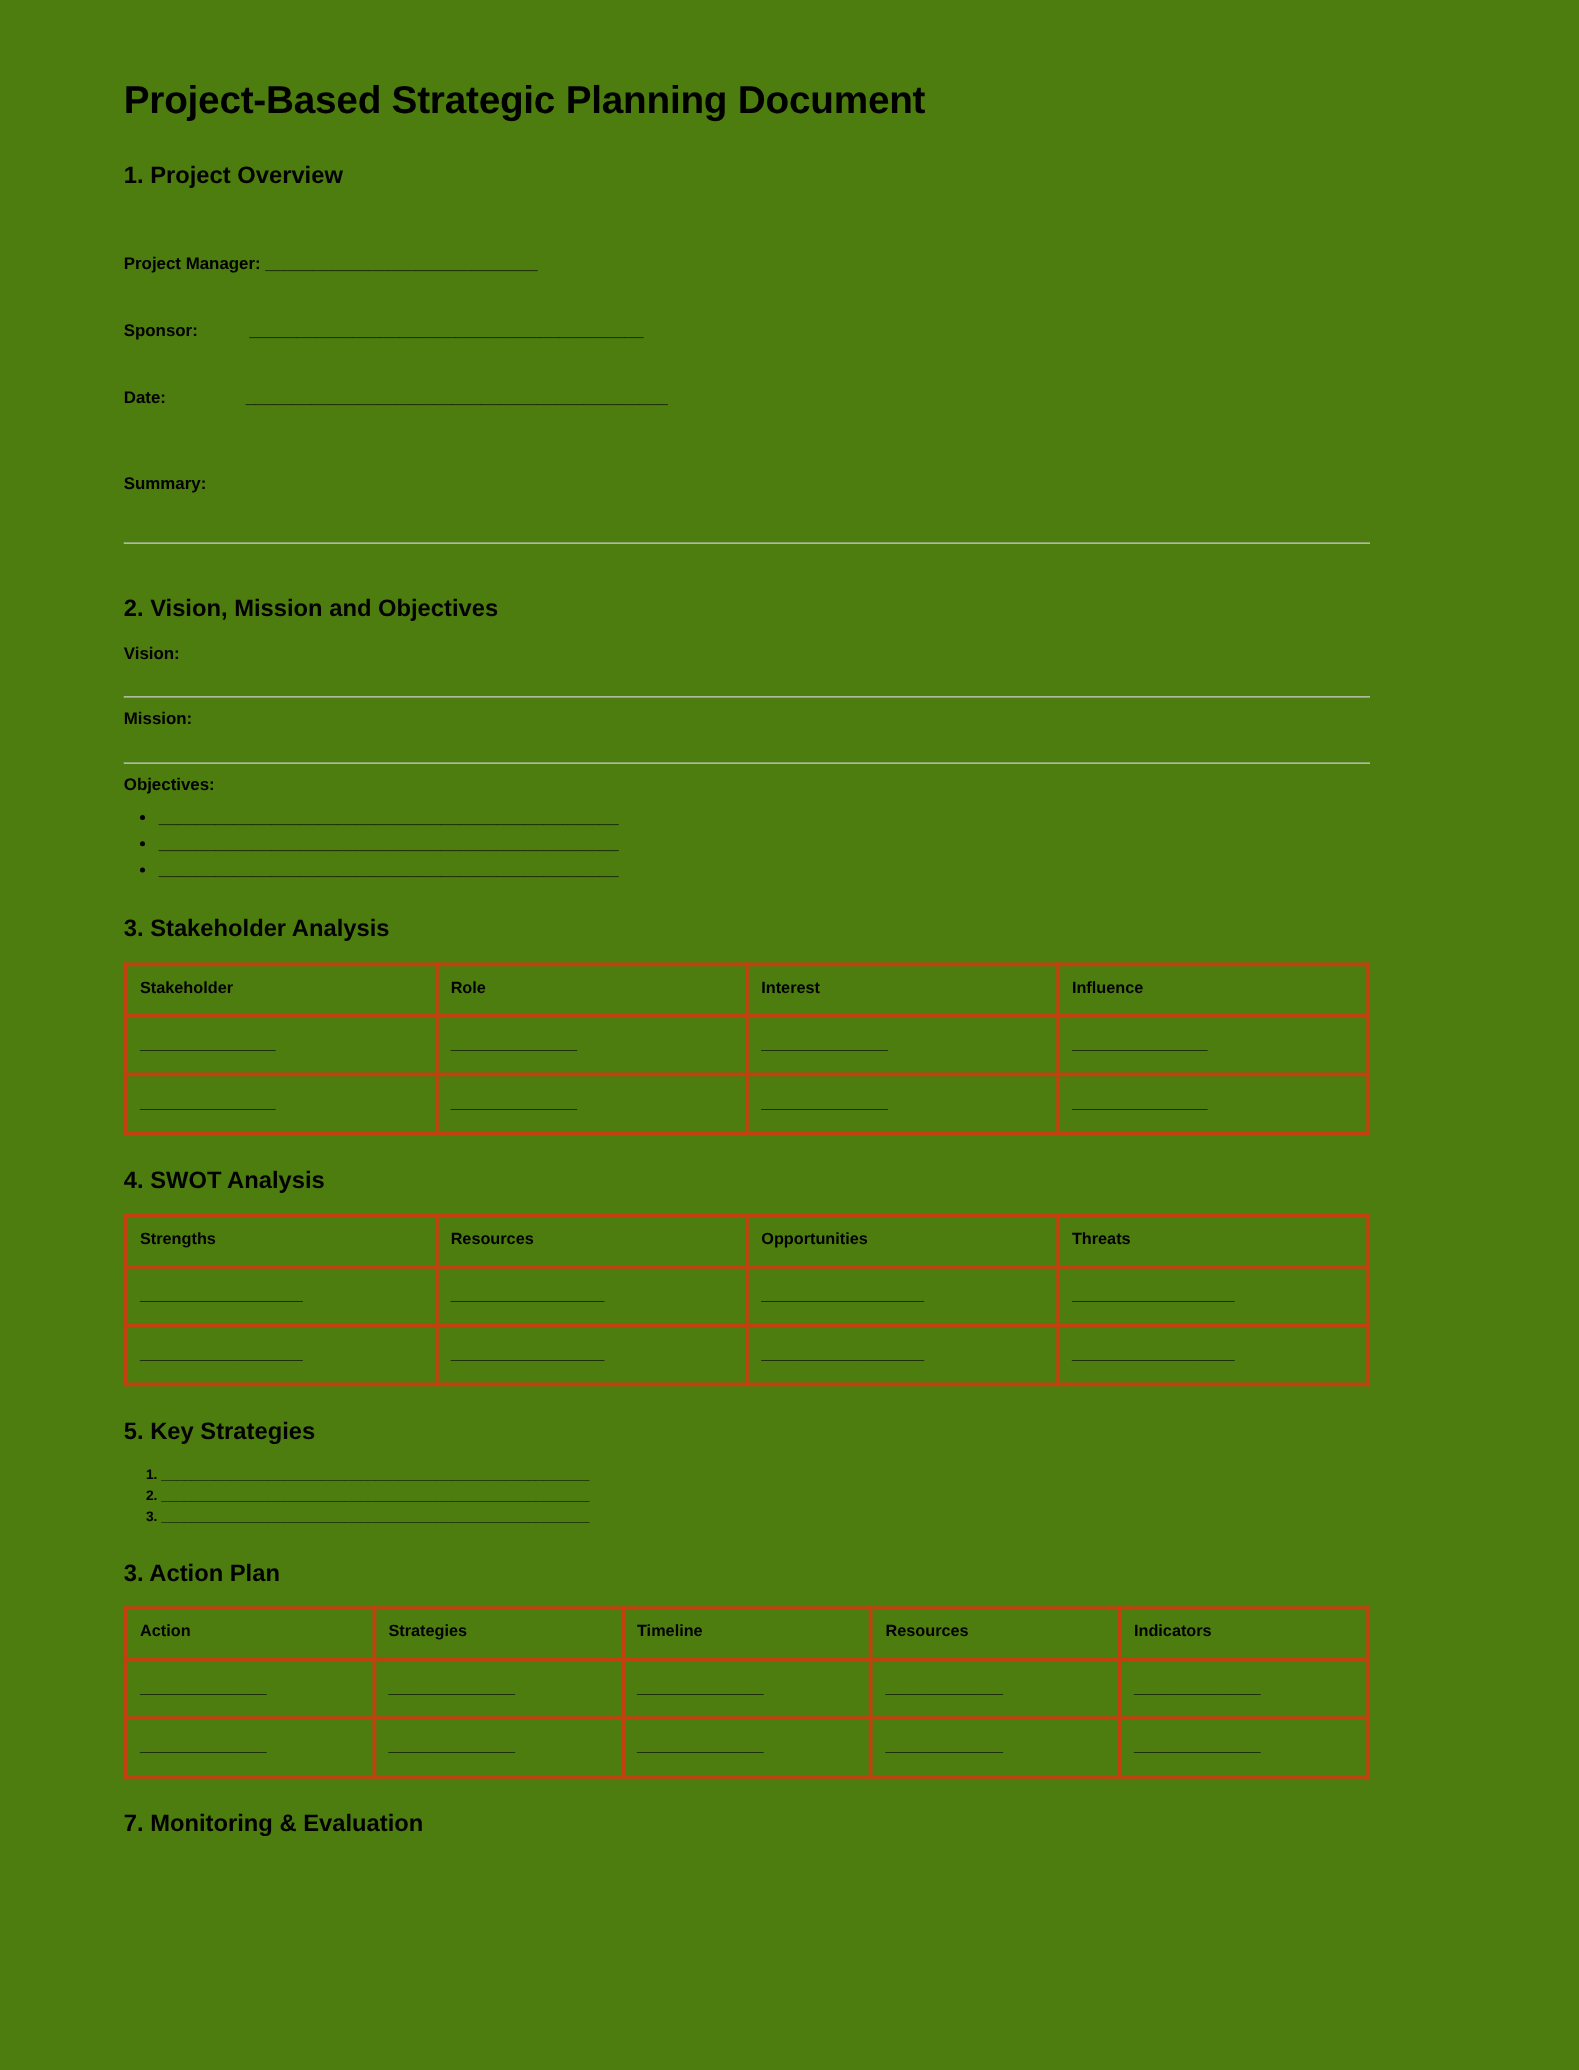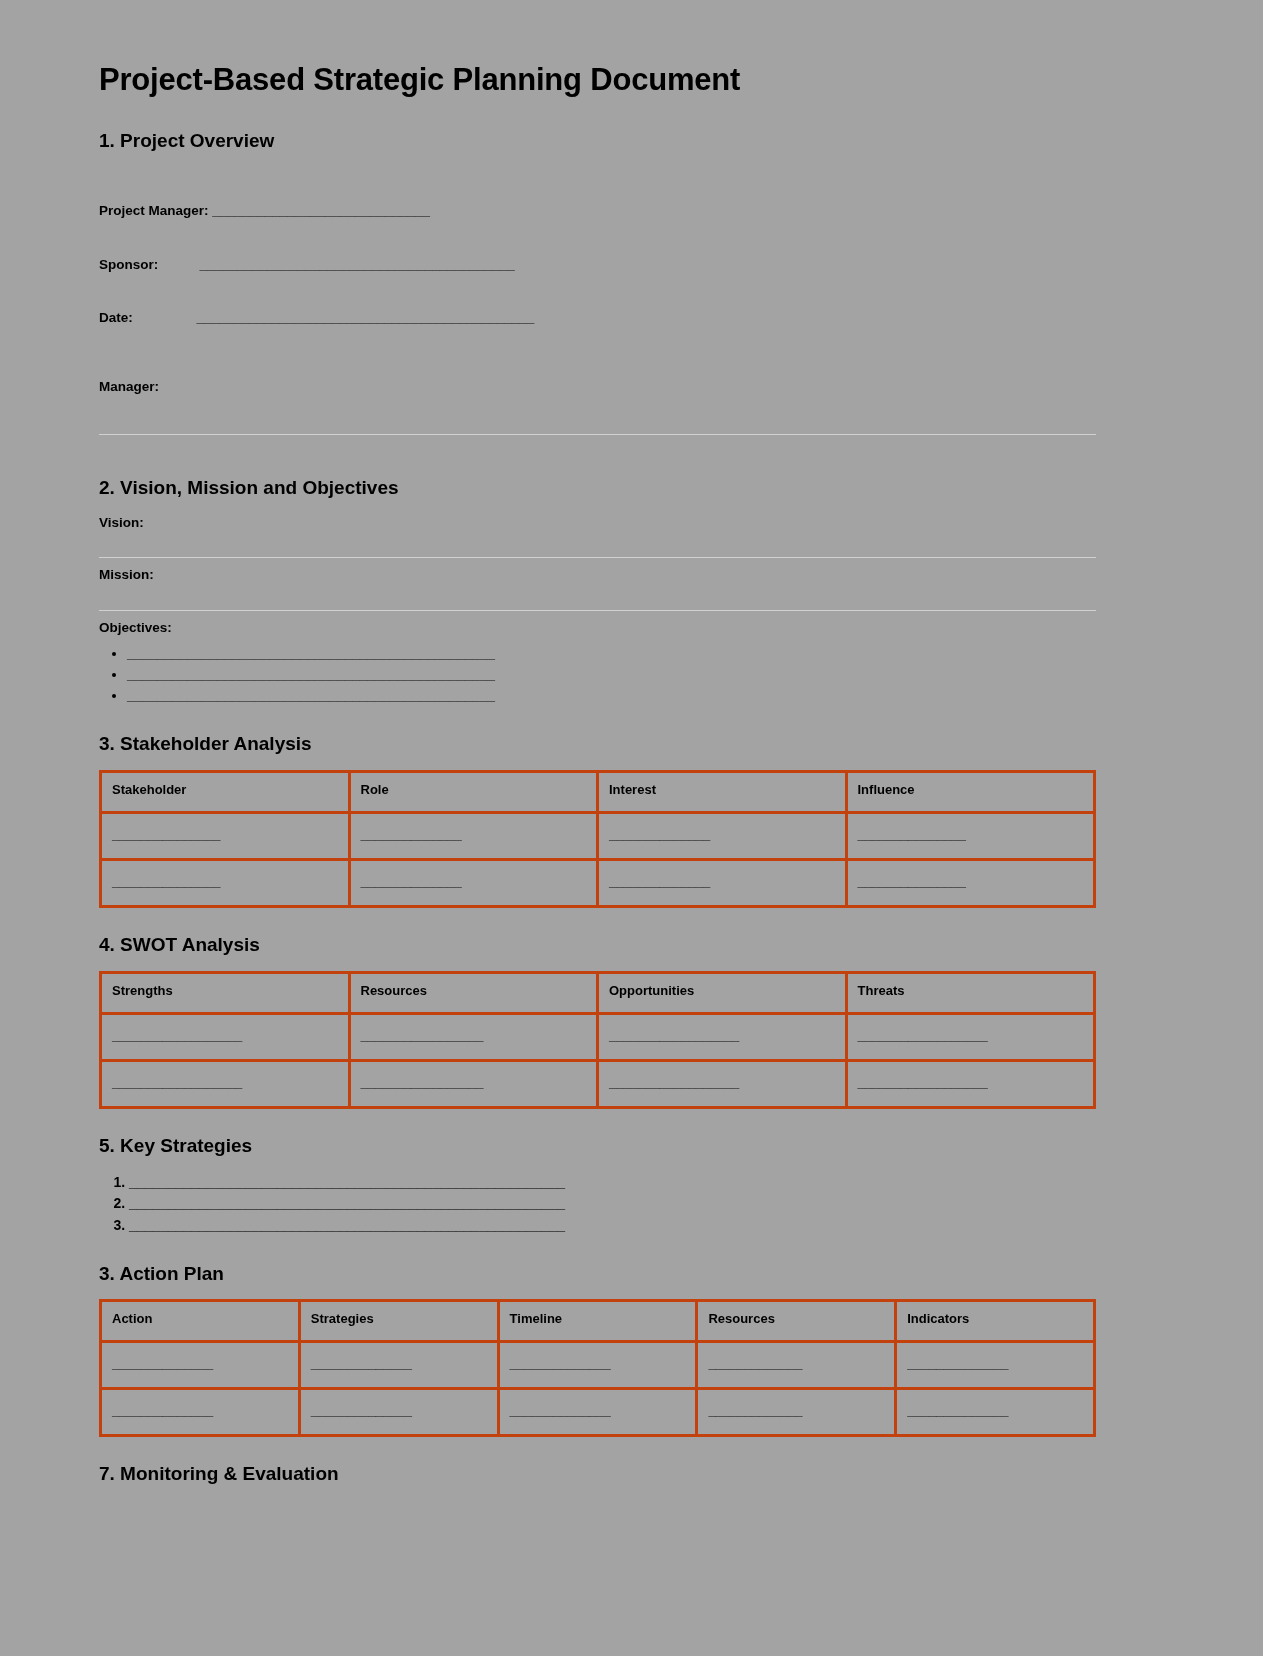--- a/index.html
+++ b/index.html
@@ -10,21 +10,21 @@
   body {
     width: 1263px;
     min-height: 1656px;
     font-family: "Liberation Sans", sans-serif;
     color: #000000;
     -webkit-font-smoothing: antialiased;
   }
   .page {
     width: 1263px;
     min-height: 1656px;
-    background: #a3a3a3;
+    background: #4d7c0f;
     box-sizing: border-box;
     padding: 62px 167px 16px 99px;
   }
   .doc-title {
     font-size: 31px;
     font-weight: bold;
     letter-spacing: -0.2px;
     margin: 0 0 32px 0;
     line-height: 1.15;
   }
@@ -74,21 +74,21 @@
     font-weight: bold;
     line-height: 1.55;
   }
   ul.bullets li {
     white-space: pre;
   }
   ol.numbered {
     list-style: decimal;
     margin: 8px 0 0 0;
     padding-left: 30px;
-    font-size: 14px;
+    font-size: 11px;
     font-weight: bold;
     line-height: 1.55;
   }
   ol.numbered li {
     white-space: pre;
   }
 
   table.grid {
     border-collapse: collapse;
     width: 100%;
@@ -122,21 +122,21 @@
 
   <h1 class="doc-title">Project-Based Strategic Planning Document</h1>
 
   <div class="section">
     <h2 class="section-heading">1. Project Overview</h2>
     <div class="field-block">
       <span class="field-row">Project Manager: _____________________________</span>
       <span class="field-row">Sponsor:           __________________________________________</span>
       <span class="field-row">Date:                 _____________________________________________</span>
     </div>
-    <p class="sub-label">Manager:</p>
+    <p class="sub-label">Summary:</p>
     <hr class="divider">
   </div>
 
   <div class="spacer-lg"></div>
 
   <div class="section">
     <h2 class="section-heading">2. Vision, Mission and Objectives</h2>
 
     <p class="sub-label" style="margin-top:4px">Vision:</p>
     <hr class="divider tight">

